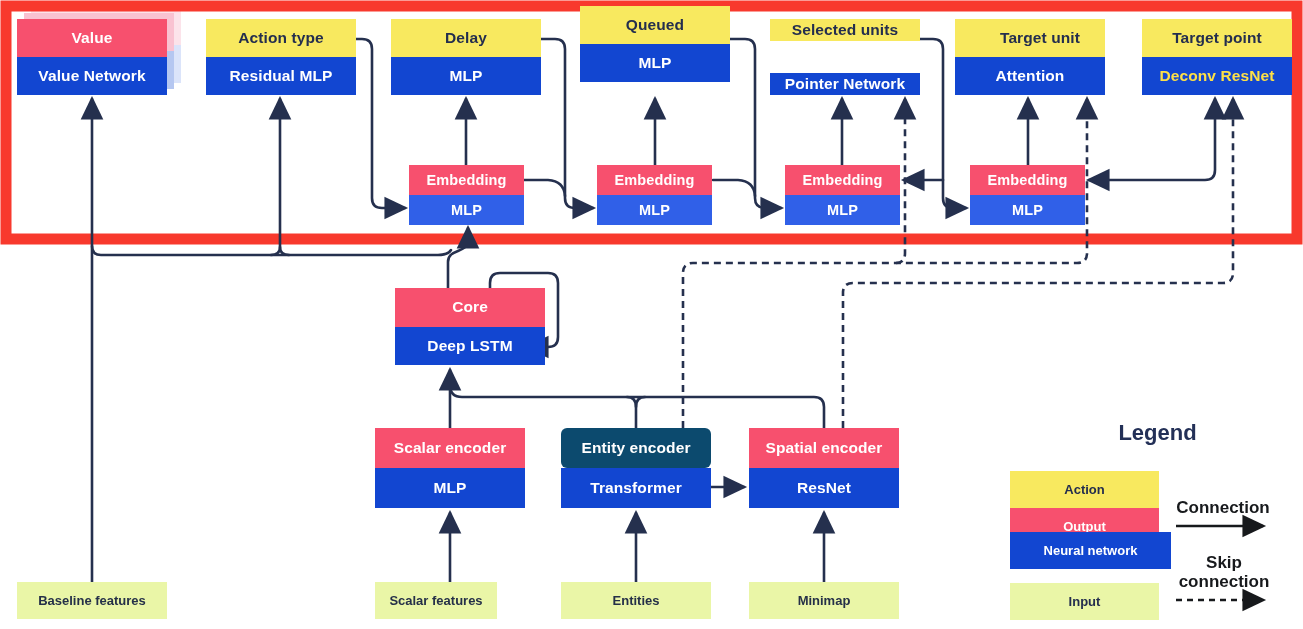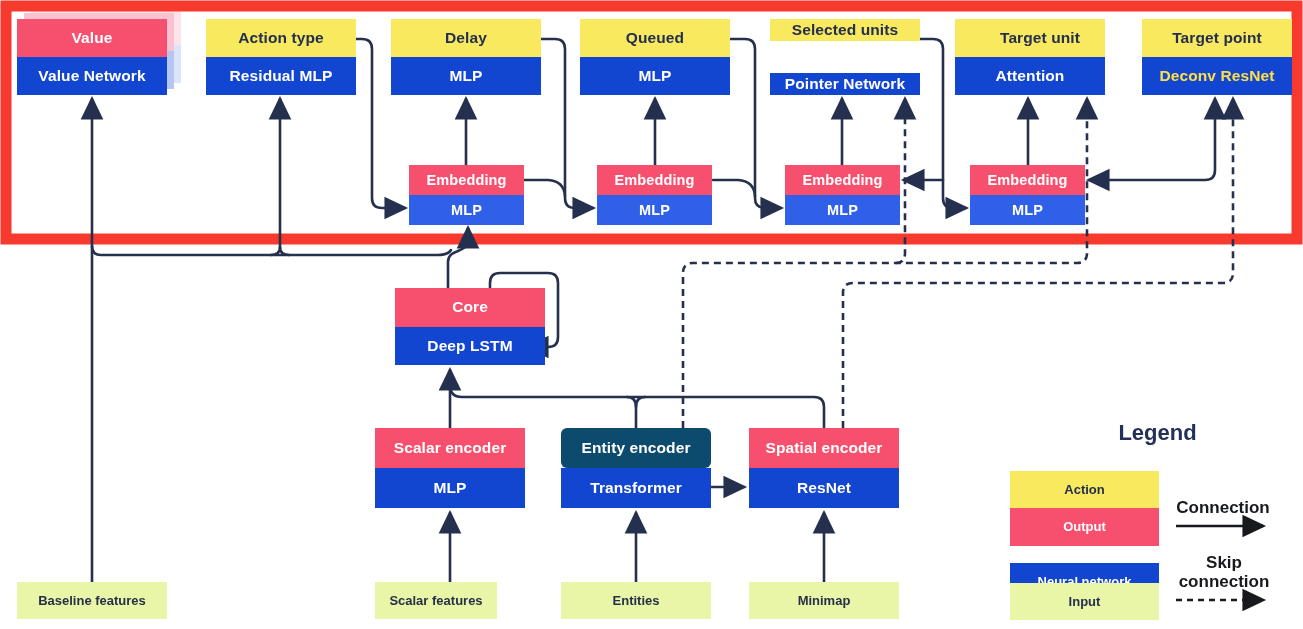--- a/index.html
+++ b/index.html
@@ -110,21 +110,21 @@
         <div class="half" style="background: rgb(18, 70, 209); color: rgb(255, 255, 255);">Value Network</div>
       </div>
       <div class="node" style="left: 206px; top: 19px; width: 150px; height: 76px;">
         <div class="half" style="background: rgb(248, 233, 95); color: rgb(36, 46, 78);">Action type</div>
         <div class="half" style="background: rgb(18, 70, 209); color: rgb(255, 255, 255);">Residual MLP</div>
       </div>
       <div class="node" style="left: 391px; top: 19px; width: 150px; height: 76px;">
         <div class="half" style="background: rgb(248, 233, 95); color: rgb(36, 46, 78);">Delay</div>
         <div class="half" style="background: rgb(18, 70, 209); color: rgb(255, 255, 255);">MLP</div>
       </div>
-      <div class="node" style="left: 580px; top: 19px; width: 150px; height: 76px; text-align: right;">
+      <div class="node" style="left: 580px; top: 6px; width: 150px; height: 76px; text-align: right;">
         <div class="half" style="background: rgb(248, 233, 95); color: rgb(36, 46, 78);">Queued</div>
         <div class="half" style="background: rgb(18, 70, 209); color: rgb(255, 255, 255);">MLP</div>
       </div>
       <div class="node" style="left: 770px; top: 19px; width: 150px; height: 76px; gap: 32px;">
         <div class="half" style="background: rgb(248, 233, 95); color: rgb(36, 46, 78);">Selected units</div>
         <div class="half" style="background: rgb(18, 70, 209); color: rgb(255, 255, 255);">Pointer Network</div>
       </div>
       <div class="node" style="left: 955px; top: 19px; width: 150px; height: 76px;">
         <div class="half" style="background: rgb(248, 233, 95); color: rgb(36, 46, 78); padding-left: 20px;">Target unit</div>
         <div class="half" style="background: rgb(18, 70, 209); color: rgb(255, 255, 255);">Attention</div>
@@ -164,21 +164,21 @@
       <div class="node" style="left: 749px; top: 428px; width: 150px; height: 80px;">
         <div class="half" style="background: rgb(247, 80, 110); color: rgb(255, 255, 255);">Spatial encoder</div>
         <div class="half" style="background: rgb(18, 70, 209); color: rgb(255, 255, 255);">ResNet</div>
       </div>
       <div class="inputbox" style="left: 17px; top: 582px; width: 150px; height: 37px; background: rgb(234, 246, 167); color: rgb(37, 48, 72);">Baseline features</div>
       <div class="inputbox" style="left: 375px; top: 582px; width: 122px; height: 37px; background: rgb(234, 246, 167); color: rgb(37, 48, 72);">Scalar features</div>
       <div class="inputbox" style="left: 561px; top: 582px; width: 150px; height: 37px; background: rgb(234, 246, 167); color: rgb(37, 48, 72);">Entities</div>
       <div class="inputbox" style="left: 749px; top: 582px; width: 150px; height: 37px; background: rgb(234, 246, 167); color: rgb(37, 48, 72);">Minimap</div>
       <div class="inputbox" style="left: 1010px; top: 471px; width: 149px; height: 37.25px; background: rgb(248, 233, 95); color: rgb(36, 46, 78);">Action</div>
       <div class="inputbox" style="left: 1010px; top: 508.25px; width: 149px; height: 37.25px; background: rgb(247, 80, 110); color: rgb(255, 255, 255);">Output</div>
-      <div class="inputbox" style="left: 1010px; top: 563px; width: 149px; height: 37.25px; background: rgb(18, 70, 209); color: rgb(255, 255, 255);">Neural network</div>
+      <div class="inputbox" style="left: 1010px; top: 532px; width: 161px; height: 37.25px; background: rgb(18, 70, 209); color: rgb(255, 255, 255);">Neural network</div>
       <div class="inputbox" style="left: 1010px; top: 582.75px; width: 149px; height: 37.25px; background: rgb(234, 246, 167); color: rgb(36, 46, 78);">Input</div>
     </div>
 
   <div id="legend-title">Legend</div>
   <div class="legend-label" style="left:1158px;top:498px;">Connection</div>
   <div class="legend-label" style="left:1158px;top:553px;width:132px;margin:0 auto;">
     <span style="display:inline-block;width:95px;">Skip connection</span>
   </div>
 </div>
 

